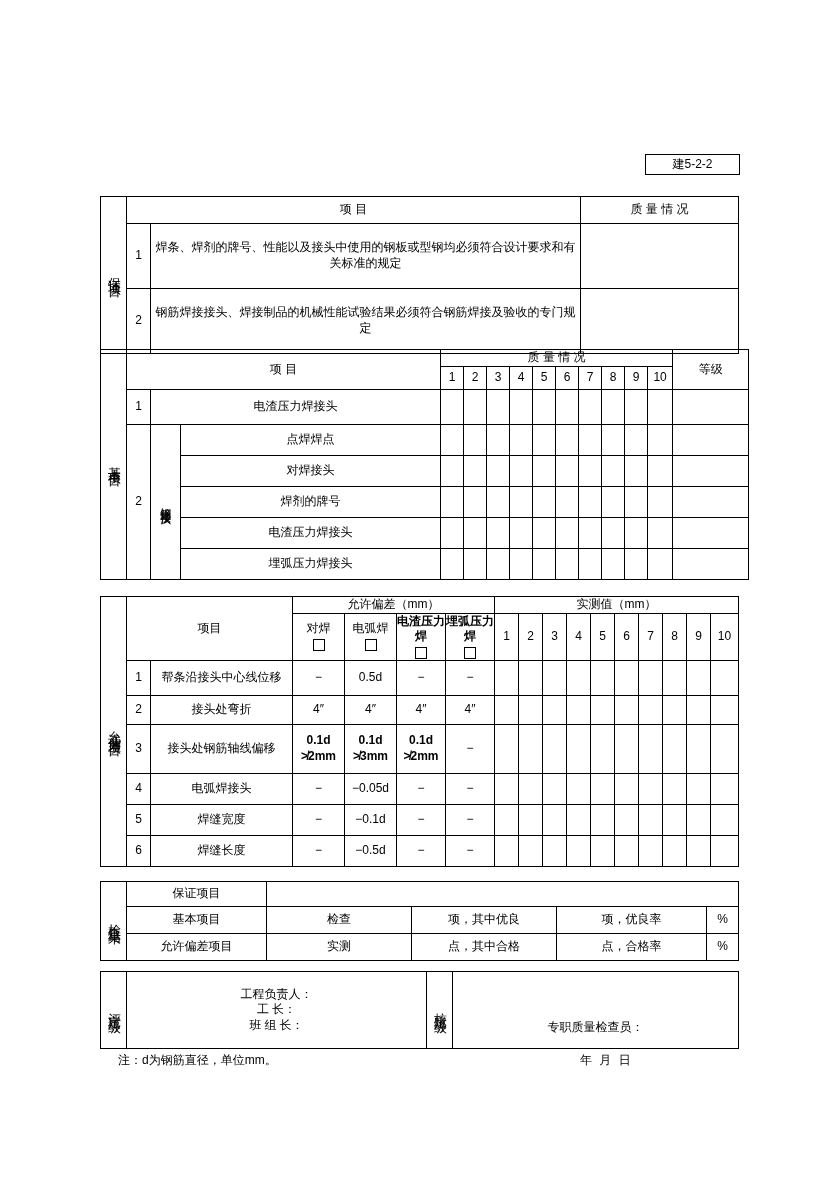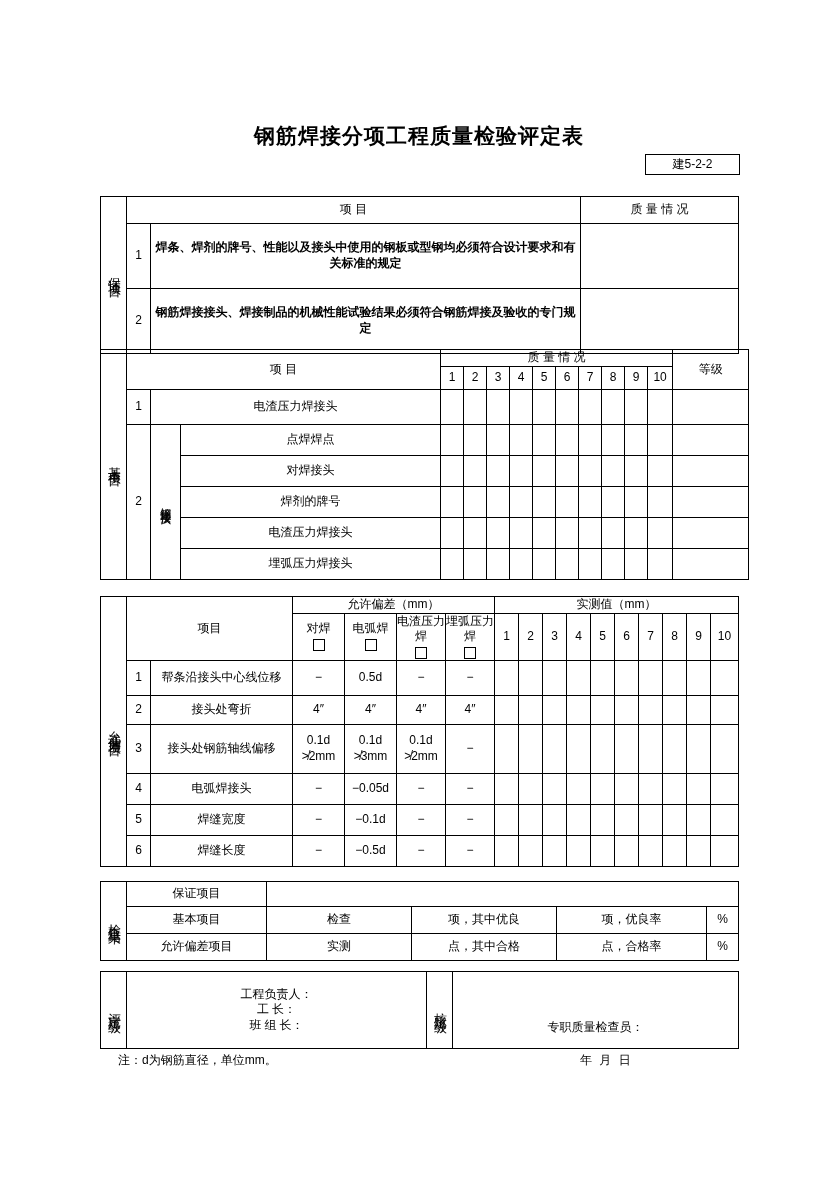--- a/index.html
+++ b/index.html
@@ -80,31 +80,30 @@
     text-orientation: upright;
     letter-spacing: 1px;
     display: inline-block;
     font-size: 11px;
   }
   .lbl-left {
     text-align: left;
     padding-left: 6px;
     padding-right: 4px;
     line-height: 1.45;
-    font-weight: bold;
   }
   .chk {
     display: block;
     width: 10px;
     height: 10px;
     border: 1px solid #000;
     margin: 2px auto 1px auto;
   }
   .small { font-size: 10.5px; }
-  .tiny { font-size: 9.5px; line-height: 1.15; }
+  .tiny { font-size: 9.5px; line-height: 1.15; font-weight: bold; }
   .pct { text-align: right; padding-right: 6px; }
   .lft { text-align: left; padding-left: 8px; }
   .note {
     position: absolute;
     left: 118px;
     top: 1052px;
     font-size: 12px;
   }
   .note-right {
     position: absolute;
@@ -113,21 +112,20 @@
     font-size: 12px;
     letter-spacing: 2px;
   }
   .sig-block { text-align: left; padding-left: 14px; line-height: 1.9; font-size: 12px; font-family: Liberation Serif, serif;}
 </style>
 </head>
 <body>
 
 <div class="page">
 
-  <div class="title">钢筋焊接分项工程质量检验评定表</div>
   <div class="formcode">建5-2-2</div>
 
 
   <table class="main">
     <colgroup>
       <col style="width:26px">
         <col style="width:24px">
         <col style="width:430px">
         <col style="width:158px">
     </colgroup>

